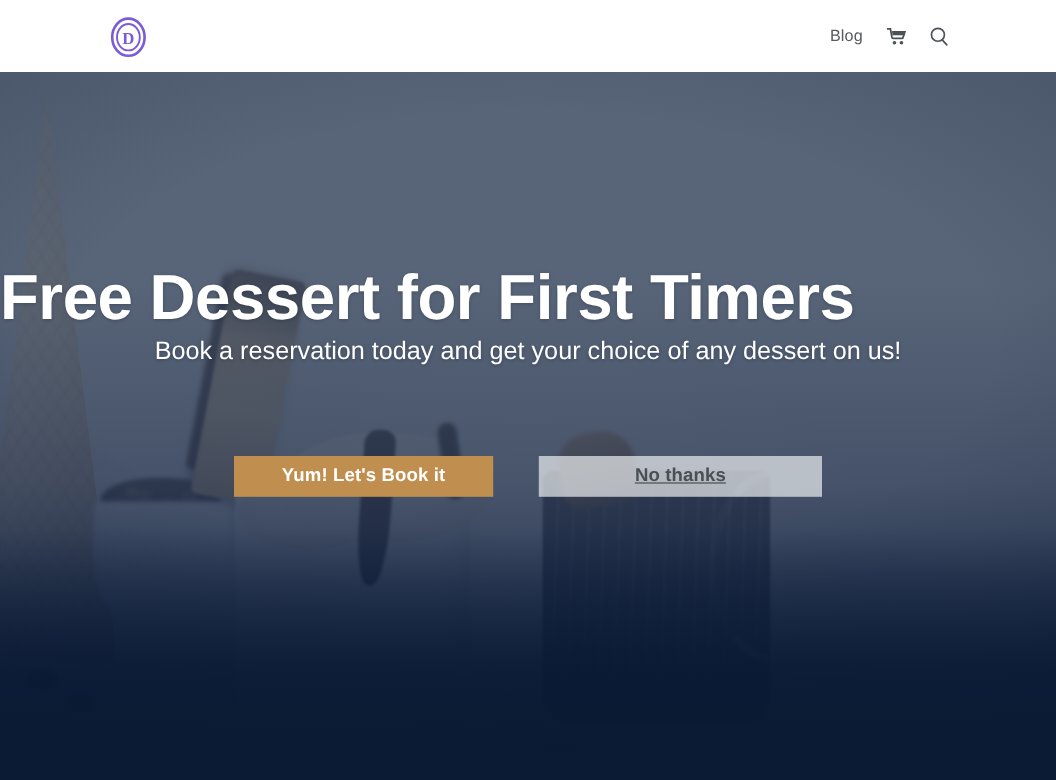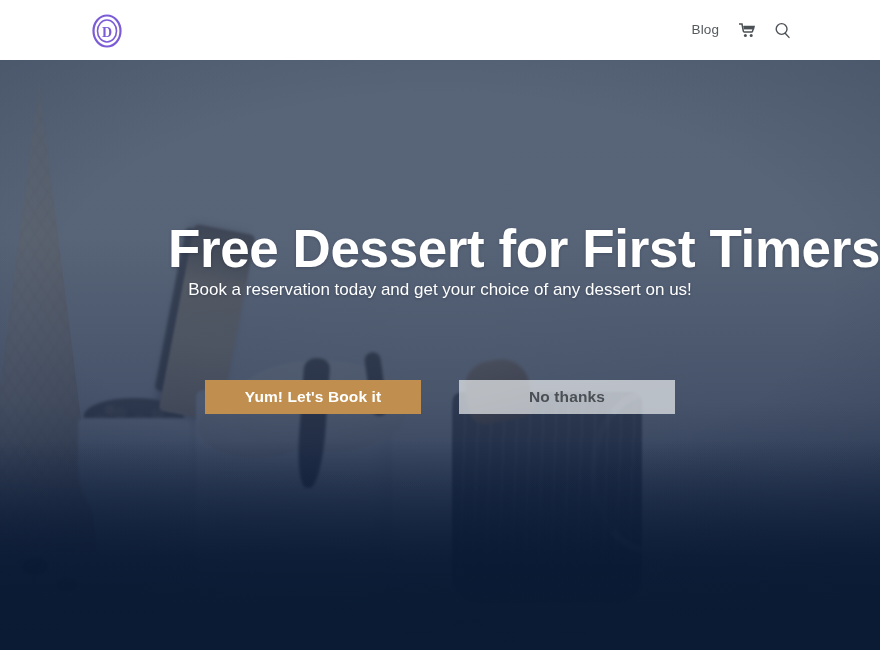--- a/index.html
+++ b/index.html
@@ -341,35 +341,35 @@
     display: flex;
     flex-direction: column;
     align-items: center;
   }
   .hero-title {
     margin: 0;
     padding: 0;
     position: absolute;
     top: 160px;
     left: 0; right: 0;
-    text-align: right;
+    text-align: left;
     font-size: 53px;
     line-height: 1.1;
     font-weight: 700;
     color: #ffffff;
     letter-spacing: -.4px;
     text-shadow: 0 1px 3px rgba(10,20,40,.25);
   }
   .hero-sub {
     margin: 0;
     position: absolute;
     top: 218px;
     left: 0; right: 0;
     text-align: center;
-    font-size: 17px;
+    font-size: 21px;
     line-height: 1.4;
     font-weight: 400;
     color: #ffffff;
     text-shadow: 0 1px 3px rgba(10,20,40,.3);
   }
   .hero-actions {
     position: absolute;
     top: 320px;
     left: 0; right: 0;
     display: flex;
@@ -390,24 +390,25 @@
     cursor: pointer;
     box-sizing: border-box;
     letter-spacing: .1px;
   }
   .btn-primary {
     width: 216px;
     background: #c08f4f;
     color: #ffffff;
   }
   .btn-secondary {
-    width: 216px;
+    width: 236px;
     background: rgba(232,234,236,.72);
     color: #4a4f55;
     font-weight: 700;
+    text-decoration: underline;
   }
 </style>
 </head>
 <body>
 
 <div class="page">
 
   <header class="site-header">
 
     <div class="logo-wrap">

